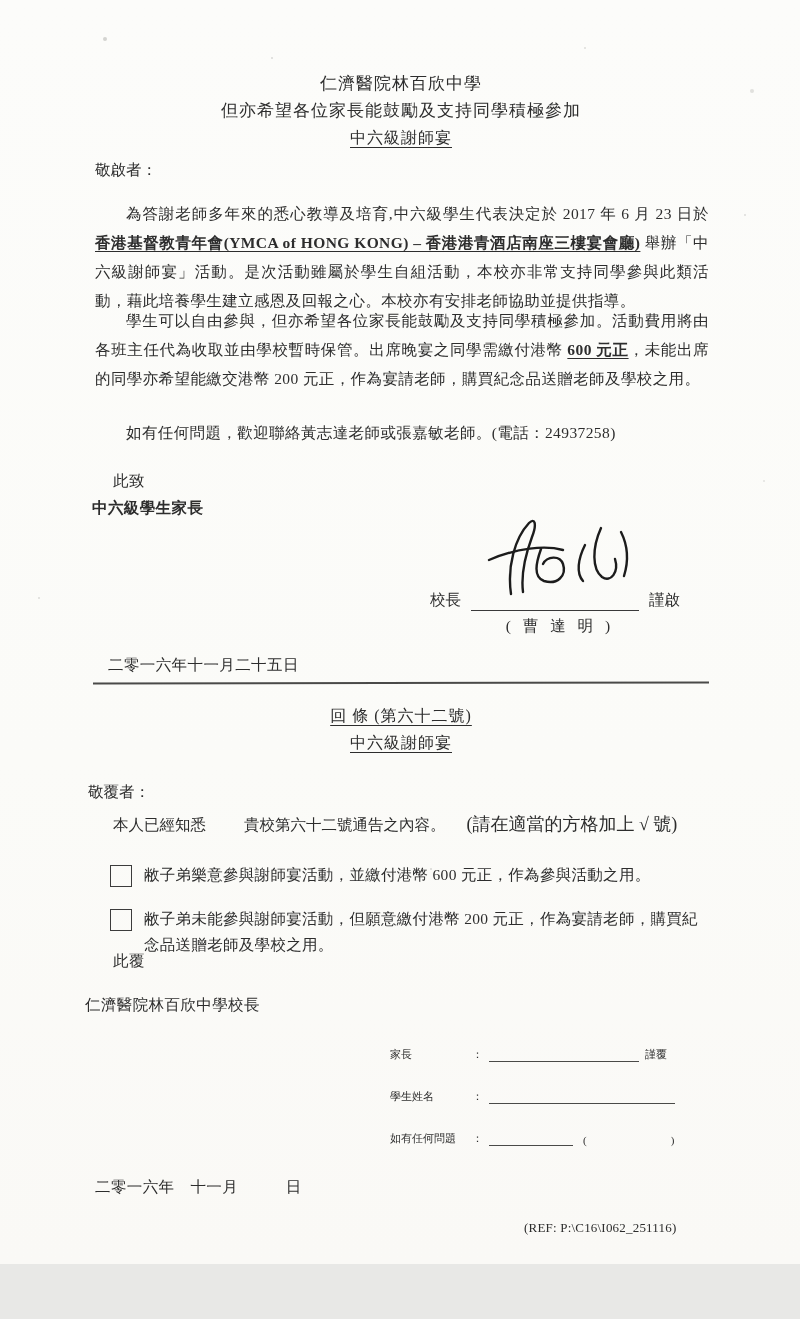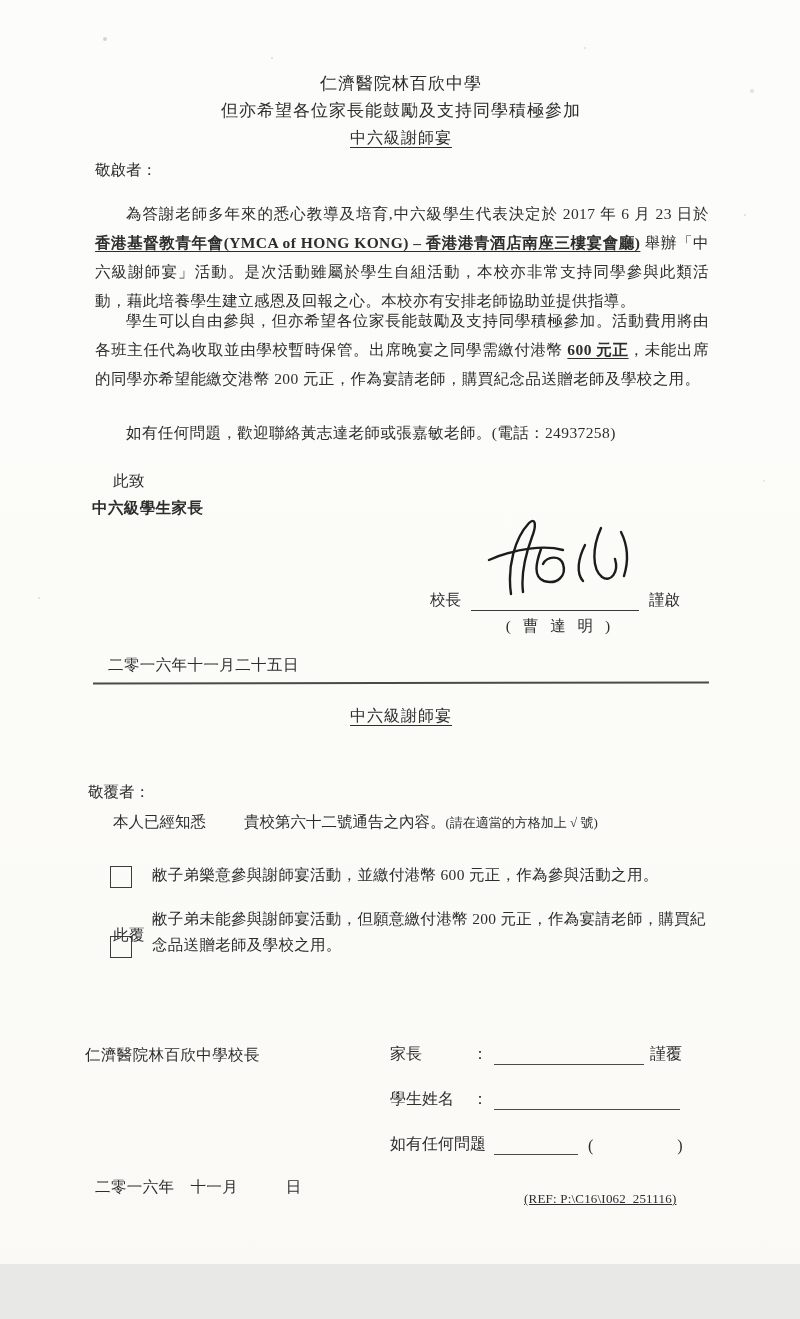--- a/index.html
+++ b/index.html
@@ -25,25 +25,25 @@
   .sig-art{position:absolute;left:45px;top:-4px;width:190px;height:100px;}
   .sigrow{position:absolute;left:0;top:72px;width:290px;display:flex;align-items:flex-end;font-size:15.5px;}
   .sigline{display:inline-block;width:168px;border-bottom:1.5px solid #3a3a3a;height:18px;margin:0 10px;}
   .signame{position:absolute;left:42px;top:98px;width:176px;text-align:center;font-size:15.5px;letter-spacing:4px;}
   .divider{left:93px;top:682px;width:616px;border-top:2px solid #4a4a48;transform:rotate(-.1deg);}
   
   .slip-title{left:95px;top:702px;width:612px;text-align:center;font-size:16px;letter-spacing:1px;line-height:27px;}
   .slip-title .u{text-decoration:underline;text-underline-offset:4px;}
   .ack{left:113px;top:812px;font-size:15.5px;}
   .ack .mid{margin-left:38px;}
-  .ack .note{font-size:13px;letter-spacing:0;}
-  .option{display:flex;align-items:flex-end;gap:20px;font-size:15.5px;line-height:26px;letter-spacing:.3px;}
+  .ack .note{font-size:18px;letter-spacing:0;margin-left:21px;}
+  .option{display:flex;align-items:flex-start;gap:12px;font-size:15.5px;line-height:26px;letter-spacing:.3px;}
   .checkbox{flex:0 0 auto;width:20px;height:20px;border:1.6px solid #3c3c3c;margin-top:3px;background:transparent;}
   
-  .fields{left:390px;top:1044px;width:320px;font-size:16px;}
+  .fields{left:390px;top:1044px;width:320px;font-size:11px;}
   .frow{margin-bottom:24px;display:flex;align-items:flex-end;white-space:nowrap;}
   .flabel{display:inline-block;width:82px;}
   .blank{display:inline-block;border-bottom:1.2px solid #4a4a48;height:17px;}
   .b-parent{width:150px;margin:0 6px;}
   .b-student{width:186px;margin-left:6px;}
   .b-class{width:84px;margin:0 10px 0 6px;}
   .paren-gap{display:inline-block;width:84px;}
   .ref{font-size:13px;letter-spacing:.2px;}
   .faintline{left:308px;top:1266px;width:484px;border-top:1px solid rgba(70,70,65,.55);transform:rotate(-.12deg);}
   .specks{left:0;top:0;width:2px;height:2px;border-radius:50%;
@@ -95,41 +95,42 @@
       <span>謹啟</span>
     </div>
     <div class="signame">( 曹 達 明 )</div>
   </div>
 
   <div class="abs body-text" style="left:108px;top:650px;">二零一六年十一月二十五日</div>
 
   <div class="abs divider"></div>
 
   <div class="abs slip-title">
+    <div><span class="u">回 條 (第六十二號)</span></div>
     <div><span class="u">中六級謝師宴</span></div>
   </div>
 
   <div class="abs salutation" style="left:88px;top:782px;">敬覆者：</div>
 
   <div class="abs ack">
     <span>本人已經知悉</span><span class="mid">貴校第六十二號通告之內容。</span><span class="note">(請在適當的方格加上 √ 號)</span>
   </div>
 
   <div class="abs option" style="left:110px;top:862px;width:586px;">
     <span class="checkbox"></span>
     <span>敝子弟樂意參與謝師宴活動，並繳付港幣 600 元正，作為參與活動之用。</span>
   </div>
 
   <div class="abs option" style="left:110px;top:906px;width:596px;">
     <span class="checkbox"></span>
     <span>敝子弟未能參與謝師宴活動，但願意繳付港幣 200 元正，作為宴請老師，購買紀念品送贈老師及學校之用。</span>
   </div>
 
-  <div class="abs body-text" style="left:113px;top:920px;">此覆</div>
-  <div class="abs body-text" style="left:85px;top:1040px;">仁濟醫院林百欣中學校長</div>
+  <div class="abs body-text" style="left:113px;top:946px;">此覆</div>
+  <div class="abs body-text" style="left:85px;top:990px;">仁濟醫院林百欣中學校長</div>
 
   <div class="abs fields">
     <div class="frow">
       <span class="flabel">家長</span>
         <span>：</span>
         <span class="blank b-parent"></span>
         <span>謹覆</span>
     </div>
     <div class="frow">
       <span class="flabel">學生姓名</span>
@@ -141,16 +142,16 @@
         <span>：</span>
         <span class="blank b-class"></span>
         <span>(</span>
         <span class="paren-gap"></span>
         <span>)</span>
     </div>
   </div>
 
   <div class="abs body-text" style="left:95px;top:1172px;">二零一六年　十一月　　　日</div>
 
-  <div class="abs ref" style="left:524px;top:1191px;text-decoration:underline;">(REF:  P:\C16\I062_251116)</div>
+  <div class="abs ref" style="left:524px;top:1220px;">(REF:  P:\C16\I062_251116)</div>
 
   <div class="abs faintline"></div>
 </div>
 
 </body></html>

